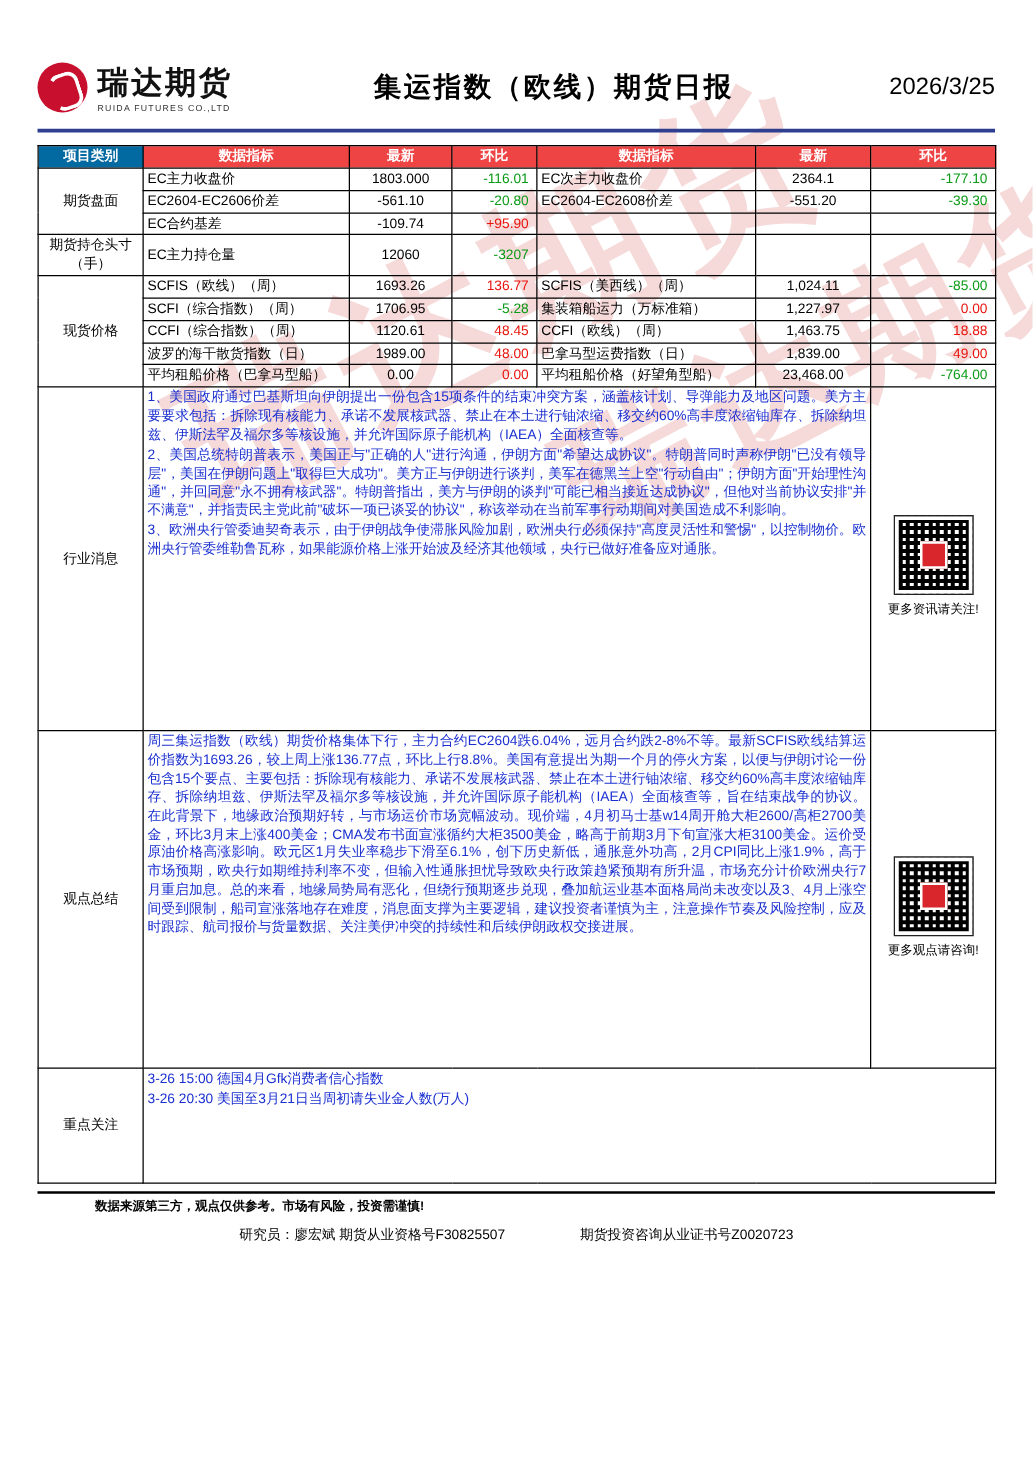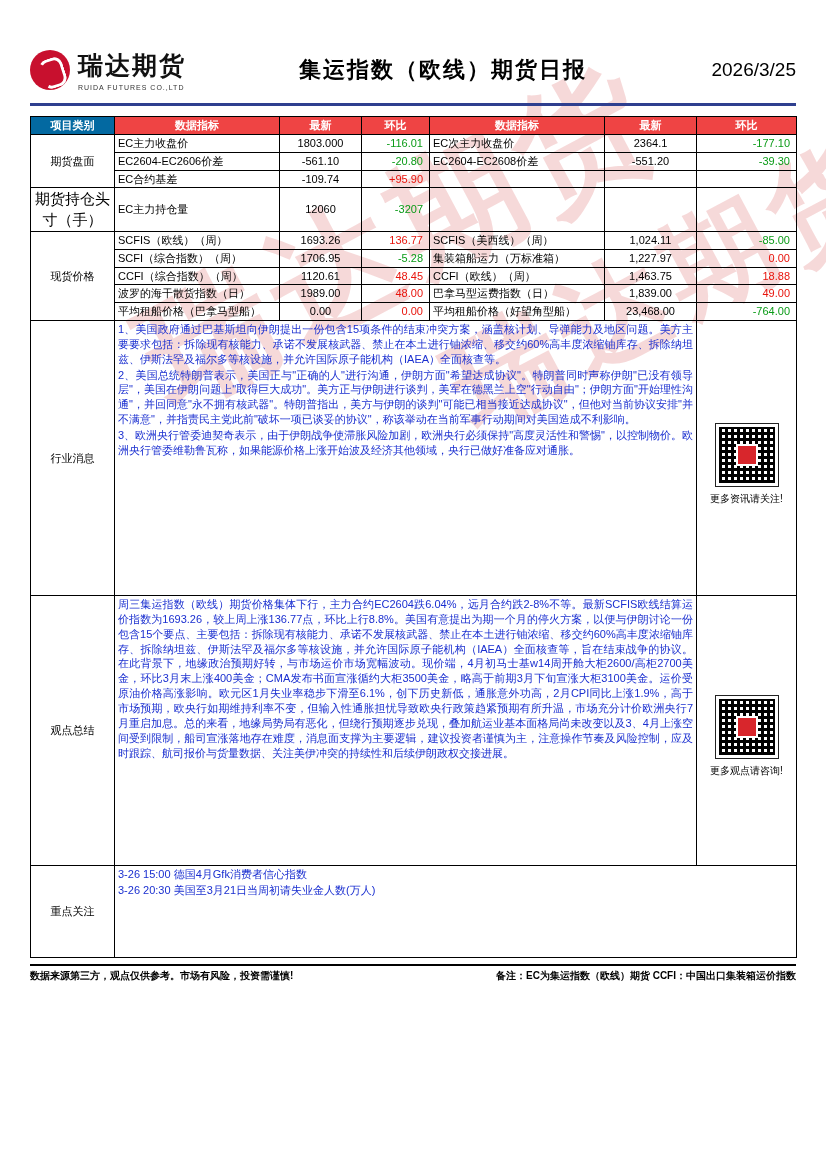--- a/index.html
+++ b/index.html
@@ -103,21 +103,21 @@
 
   
   .footer {
     width: 766px;
     margin-top: 6px;
     border-top: 2px solid #000;
     padding-top: 3px;
     display: flex; justify-content: space-between;
     font-size: 10px; font-weight: bold;
   }
-  .footer .note { font-weight: bold; }
+  .footer .note { font-weight: bold; margin-left: 46px; }
   .footer .remark { font-weight: bold; }
   .analyst {
     width: 766px; margin-top: 8px;
     display: flex; justify-content: center; gap: 60px;
     font-size: 11px;
   }
 
   
   .wm {
     position: absolute; left: 120px; top: 150px;
@@ -192,21 +192,21 @@
       <tr>
         <td class="nameCell">EC合约基差</td>
         <td class="num">-109.74</td>
         <td class="chg red">+95.90</td>
         <td class="nameCell"></td>
         <td class="num"></td>
         <td class="chg"></td>
       </tr>
 
       <tr>
-        <td class="cat" style="font-size:15px">期货持仓头寸（手）</td>
+        <td class="cat" style="font-size:11px">期货持仓头寸（手）</td>
         <td class="nameCell">EC主力持仓量</td>
         <td class="num">12060</td>
         <td class="chg green">-3207</td>
         <td class="nameCell"></td>
         <td class="num"></td>
         <td class="chg"></td>
       </tr>
 
       <tr>
         <td class="cat" rowspan="5">现货价格</td>
@@ -277,16 +277,21 @@
         <td class="textblk" colspan="6" style="height:92px; vertical-align:top;">
           <p>3-26 15:00  德国4月Gfk消费者信心指数</p>
           <p>3-26 20:30  美国至3月21日当周初请失业金人数(万人)</p>
         </td>
       </tr>
     </tbody>
       </table>
 
     <div class="footer">
       <div class="note">数据来源第三方，观点仅供参考。市场有风险，投资需谨慎!</div>
-      <div class="remark">备注：EC为集运指数（欧线）期货  CCFI：中国出口集装箱运价指数</div>
+    </div>
+    <div class="analyst">
+      <div>
+        <span>研究员：</span><span>廖宏斌 期货从业资格号F30825507</span>
+      </div>
+      <div>期货投资咨询从业证书号Z0020723</div>
     </div>
   </div>
 </div>
 
 </body></html>

